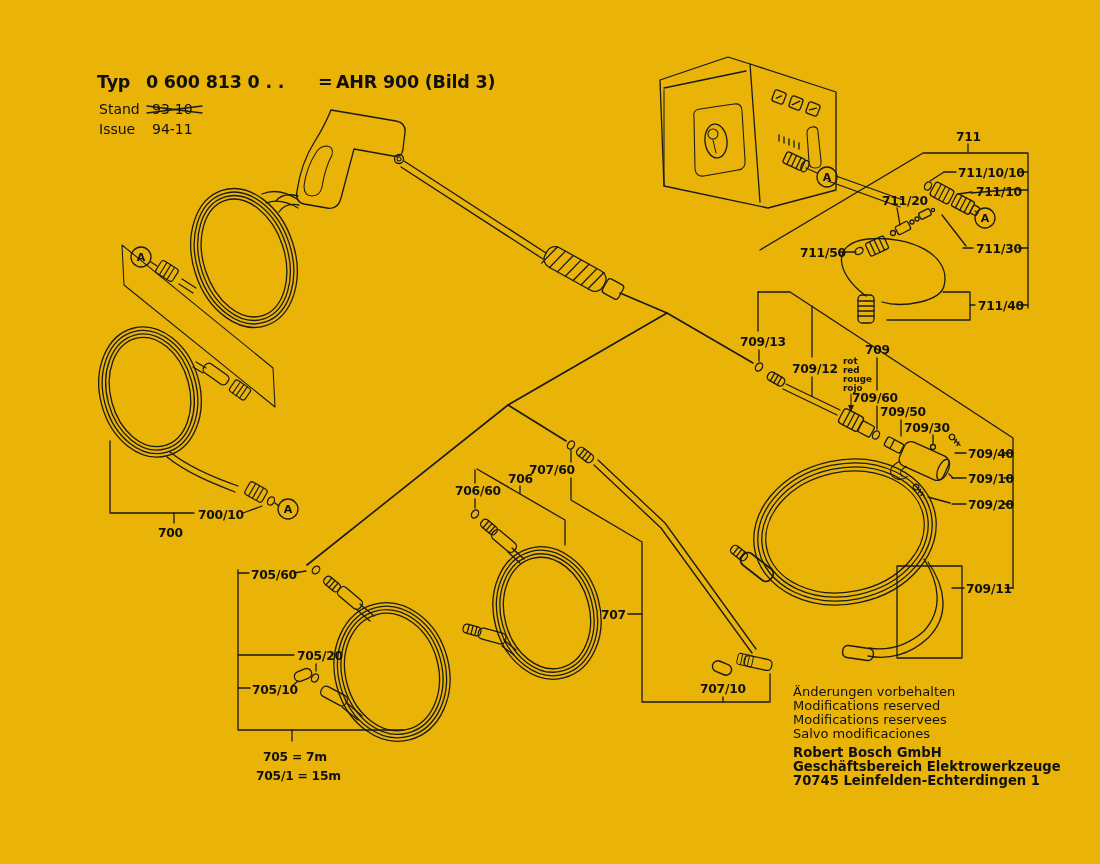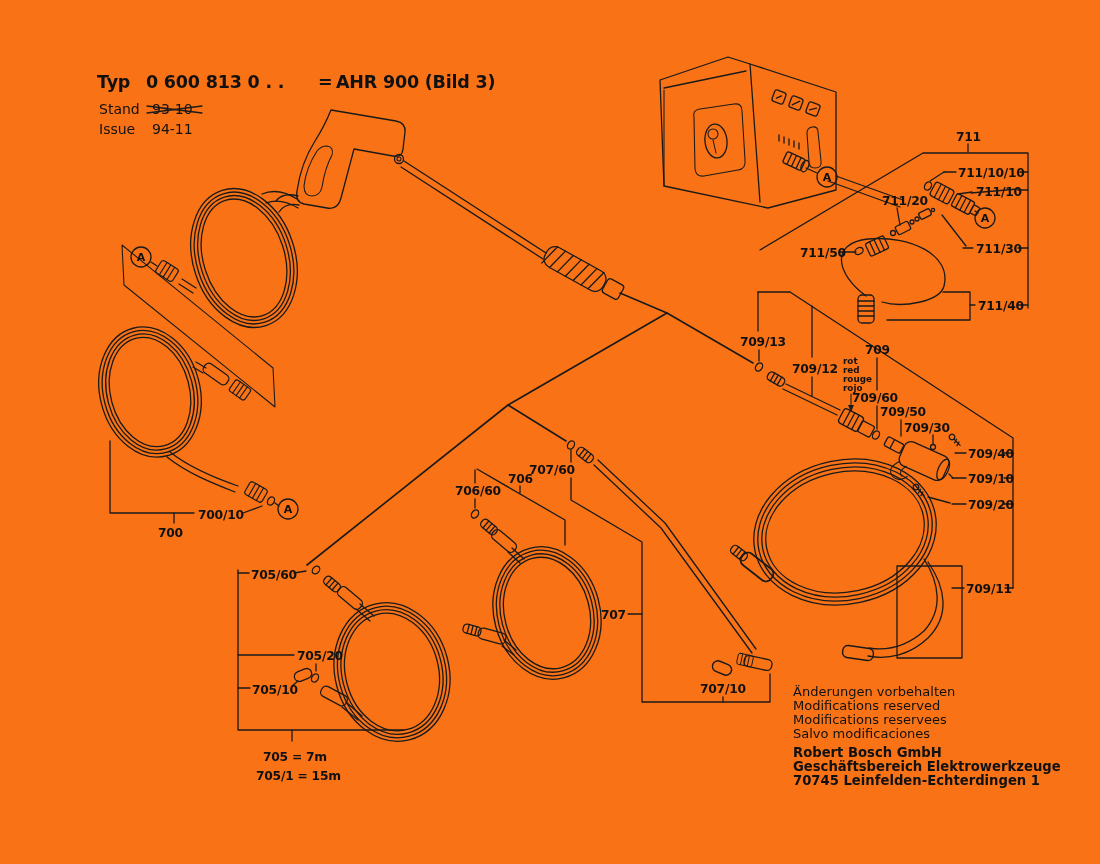--- a/index.html
+++ b/index.html
@@ -1,16 +1,16 @@
 <!DOCTYPE html>
 <html><head>
 <meta charset="utf-8">
 <style>
   html,body{margin:0;padding:0;background:#ffffff;}
-  .stage{position:relative;width:1100px;height:864px;background:#f97316;overflow:hidden;
+  .stage{position:relative;width:1100px;height:864px;background:#eab308;overflow:hidden;
          font-family:"DejaVu Sans","Liberation Sans",sans-serif;}
   svg{display:block;}
   svg path,svg line,svg ellipse,svg circle,svg rect,svg polyline{
      fill:none;stroke:#1a1a1a;stroke-width:1.3;stroke-linecap:round;stroke-linejoin:round;}
   svg .thin{stroke-width:1.05;}
   svg .thick{stroke-width:1.6;}
   svg text{fill:#111111;stroke:none;font-family:"DejaVu Sans","Liberation Sans",sans-serif;}
   .lbl{font-size:12.3px;font-weight:700;letter-spacing:-0.25px;}
   .title{font-size:17.5px;font-weight:700;letter-spacing:-0.2px;}
   .meta{font-size:14px;font-weight:400;}

